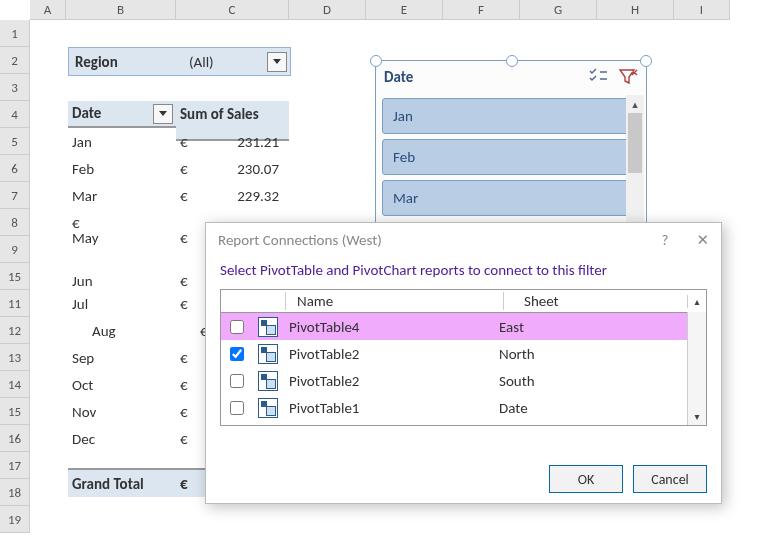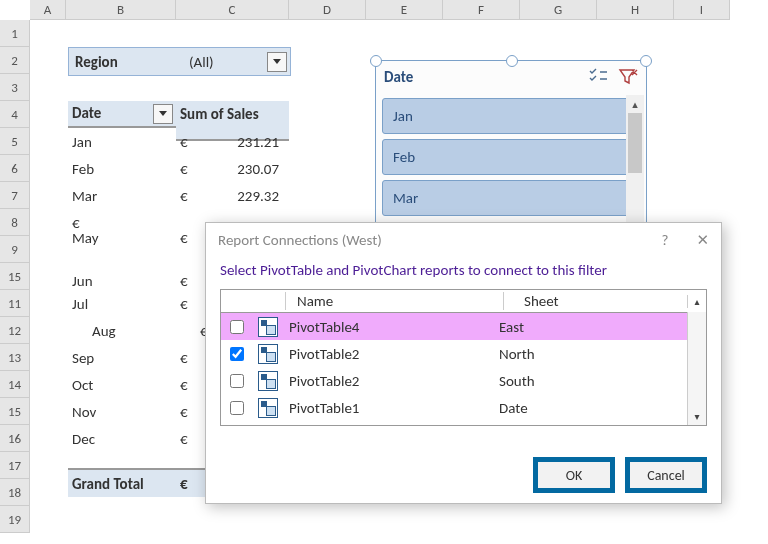--- a/index.html
+++ b/index.html
@@ -50,21 +50,21 @@
 .dlg-row .ico{width:34px;display:flex;align-items:center;justify-content:center}
 .dlg-row .nm{width:206px;padding-left:4px}
 .dlg-row .sh{flex:1;padding-left:4px}
 .pticon{width:18px;height:18px;border:1px solid #2a5b8b;background:#fff;position:relative}
 .pticon:before{content:"";position:absolute;left:2px;top:2px;width:6px;height:6px;background:#2a5b8b}
 .pticon:after{content:"";position:absolute;right:1px;bottom:1px;width:8px;height:8px;border:1px solid #2a5b8b;background:#cde0f2}
 .dlg-sb2{position:absolute;top:22px;right:0;width:18px;bottom:0;border-left:1px solid #ccc;background:#f5f5f5}
 .dlg-sb2 .a{height:18px;display:flex;align-items:center;justify-content:center;font-size:10px;color:#444}
 .dlg-sb2 .a.bot{position:absolute;bottom:0;width:100%}
 .dlg-btns{position:absolute;bottom:10px;right:14px;display:flex;gap:10px}
-.dlg-btn{min-width:72px;height:26px;border:5px solid #0369a1;background:#f2f2f2;display:flex;align-items:center;justify-content:center;font-size:14px}
+.dlg-btn{min-width:72px;height:26px;border:1px solid #0369a1;background:#f2f2f2;display:flex;align-items:center;justify-content:center;font-size:14px}
 </style>
 </head>
 <body>
 
 <div class="sheet">
   <div class="colhdrs" id="colhdrs">
       <div class="colhdr" style="width: 36px;">A</div>
       <div class="colhdr" style="width: 110px;">B</div>
       <div class="colhdr" style="width: 113px;">C</div>
       <div class="colhdr" style="width: 77px;">D</div>

